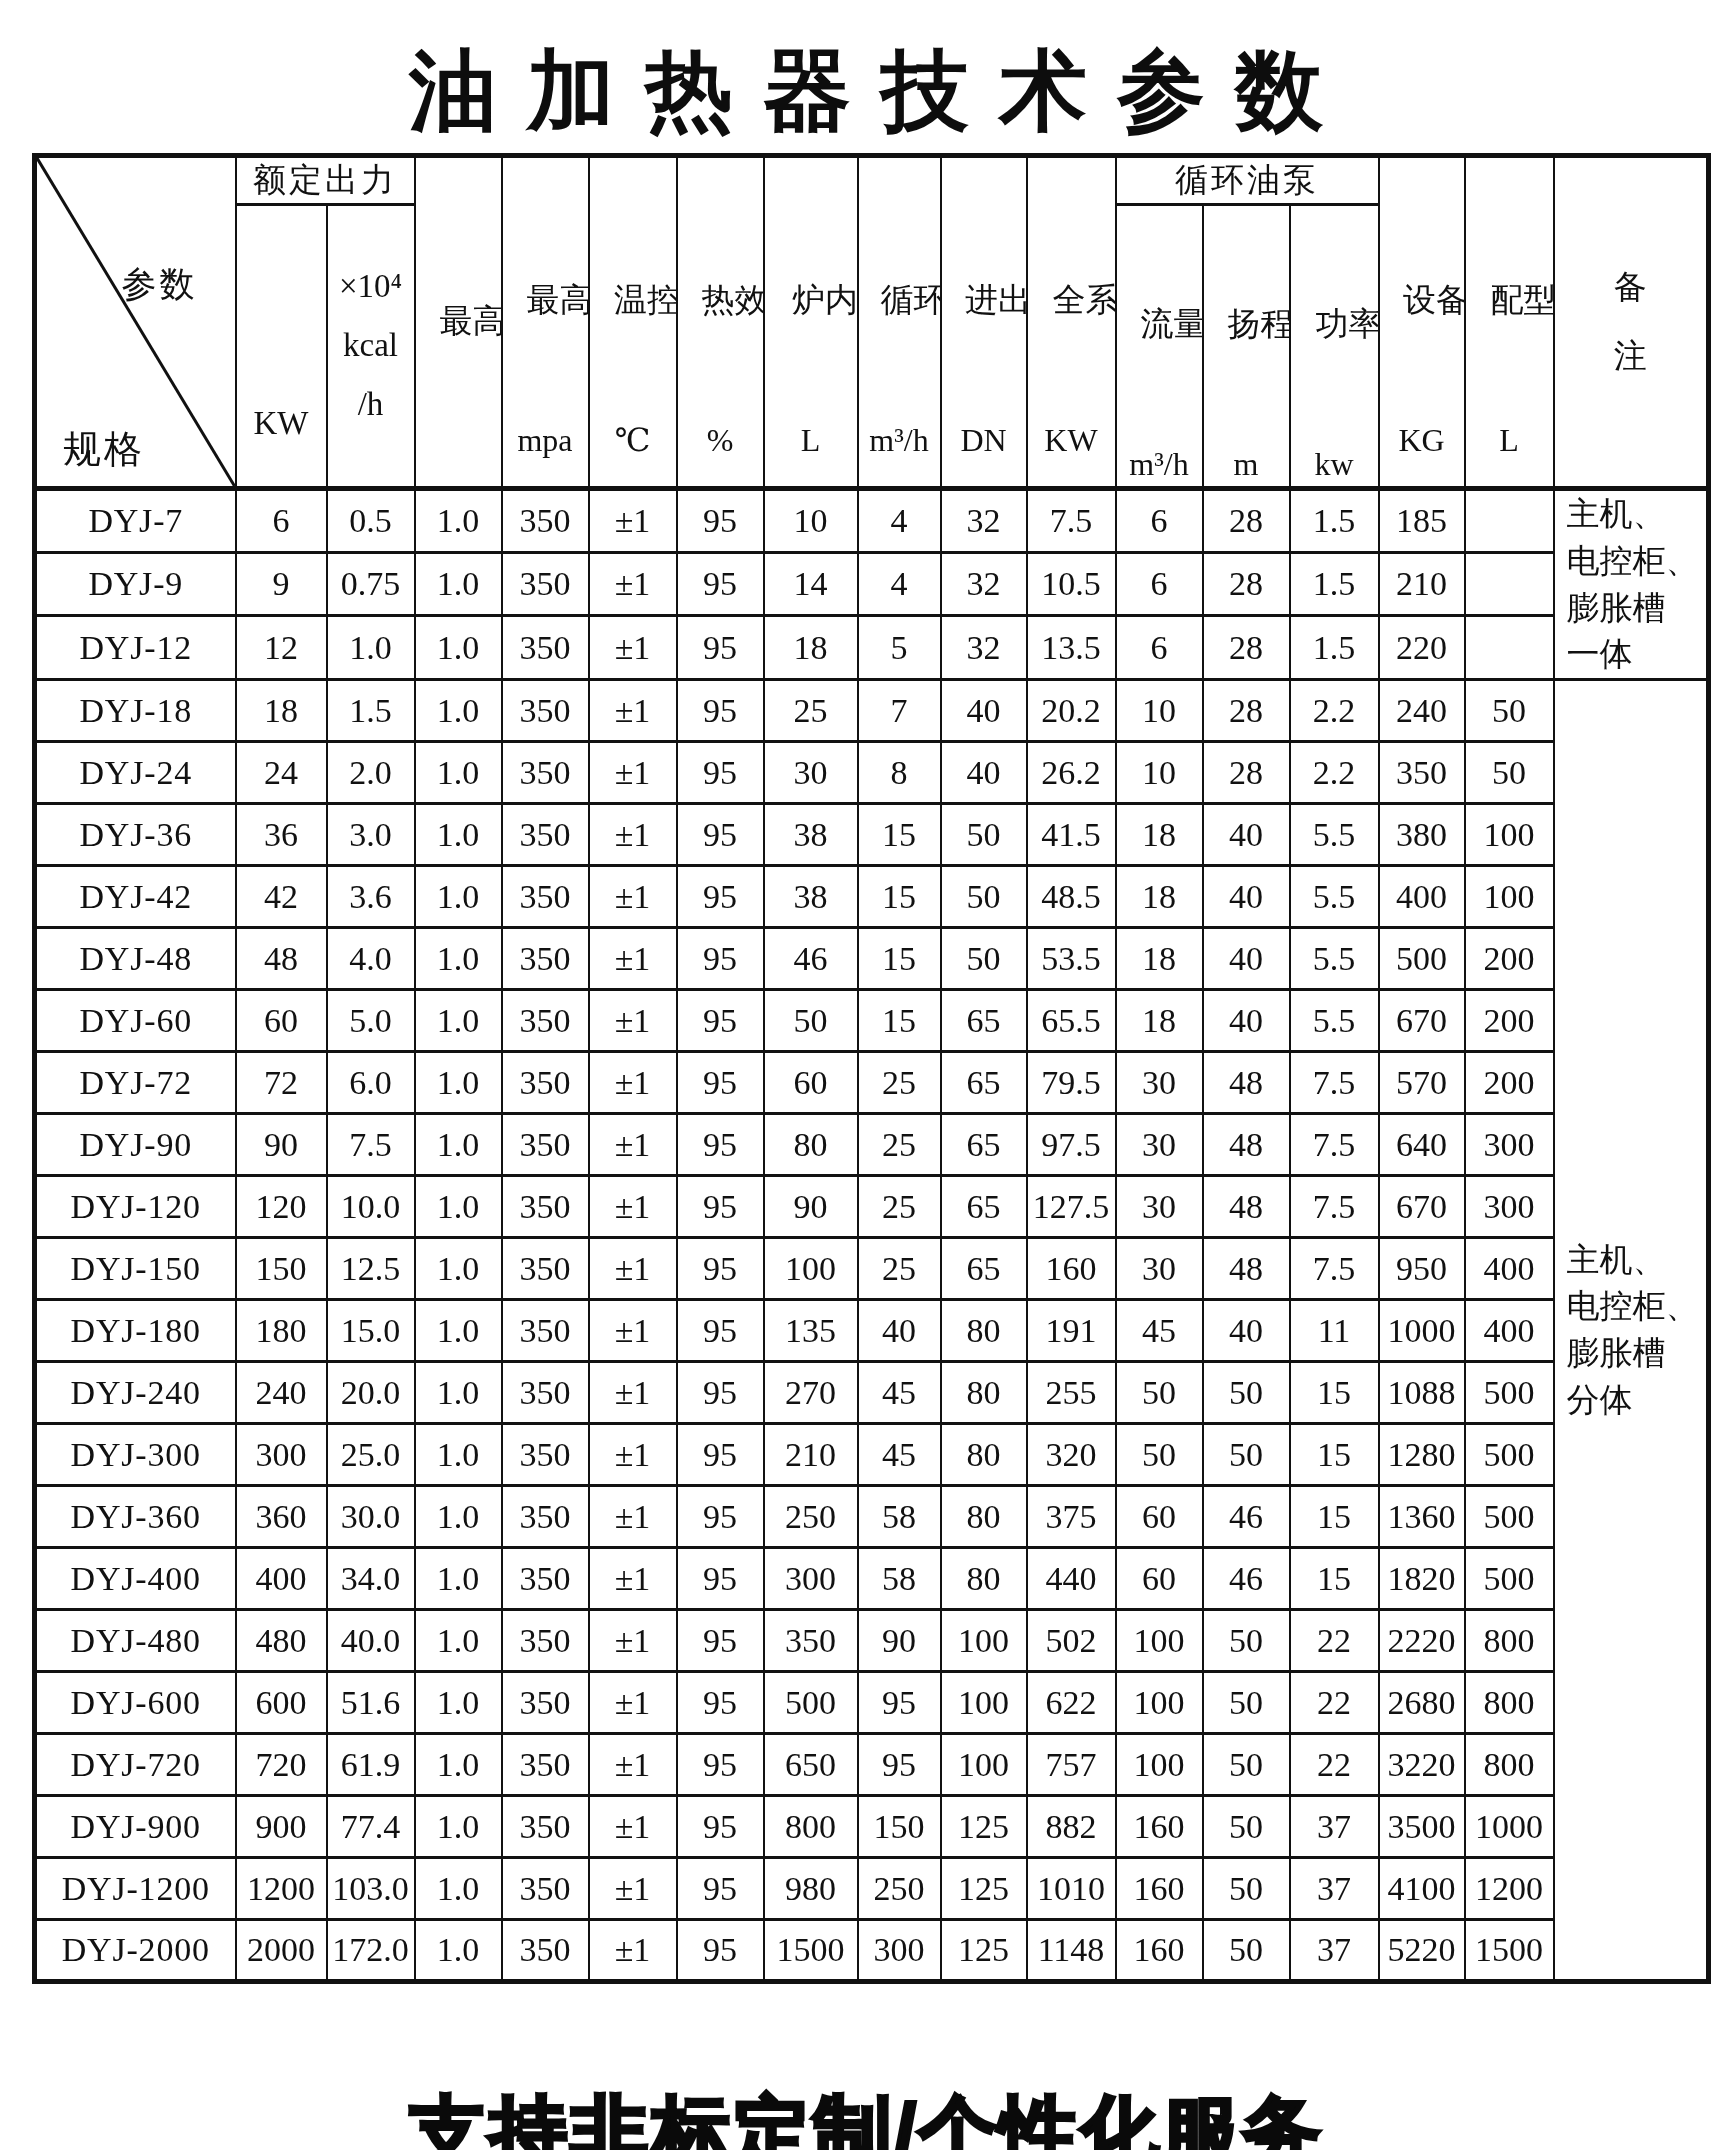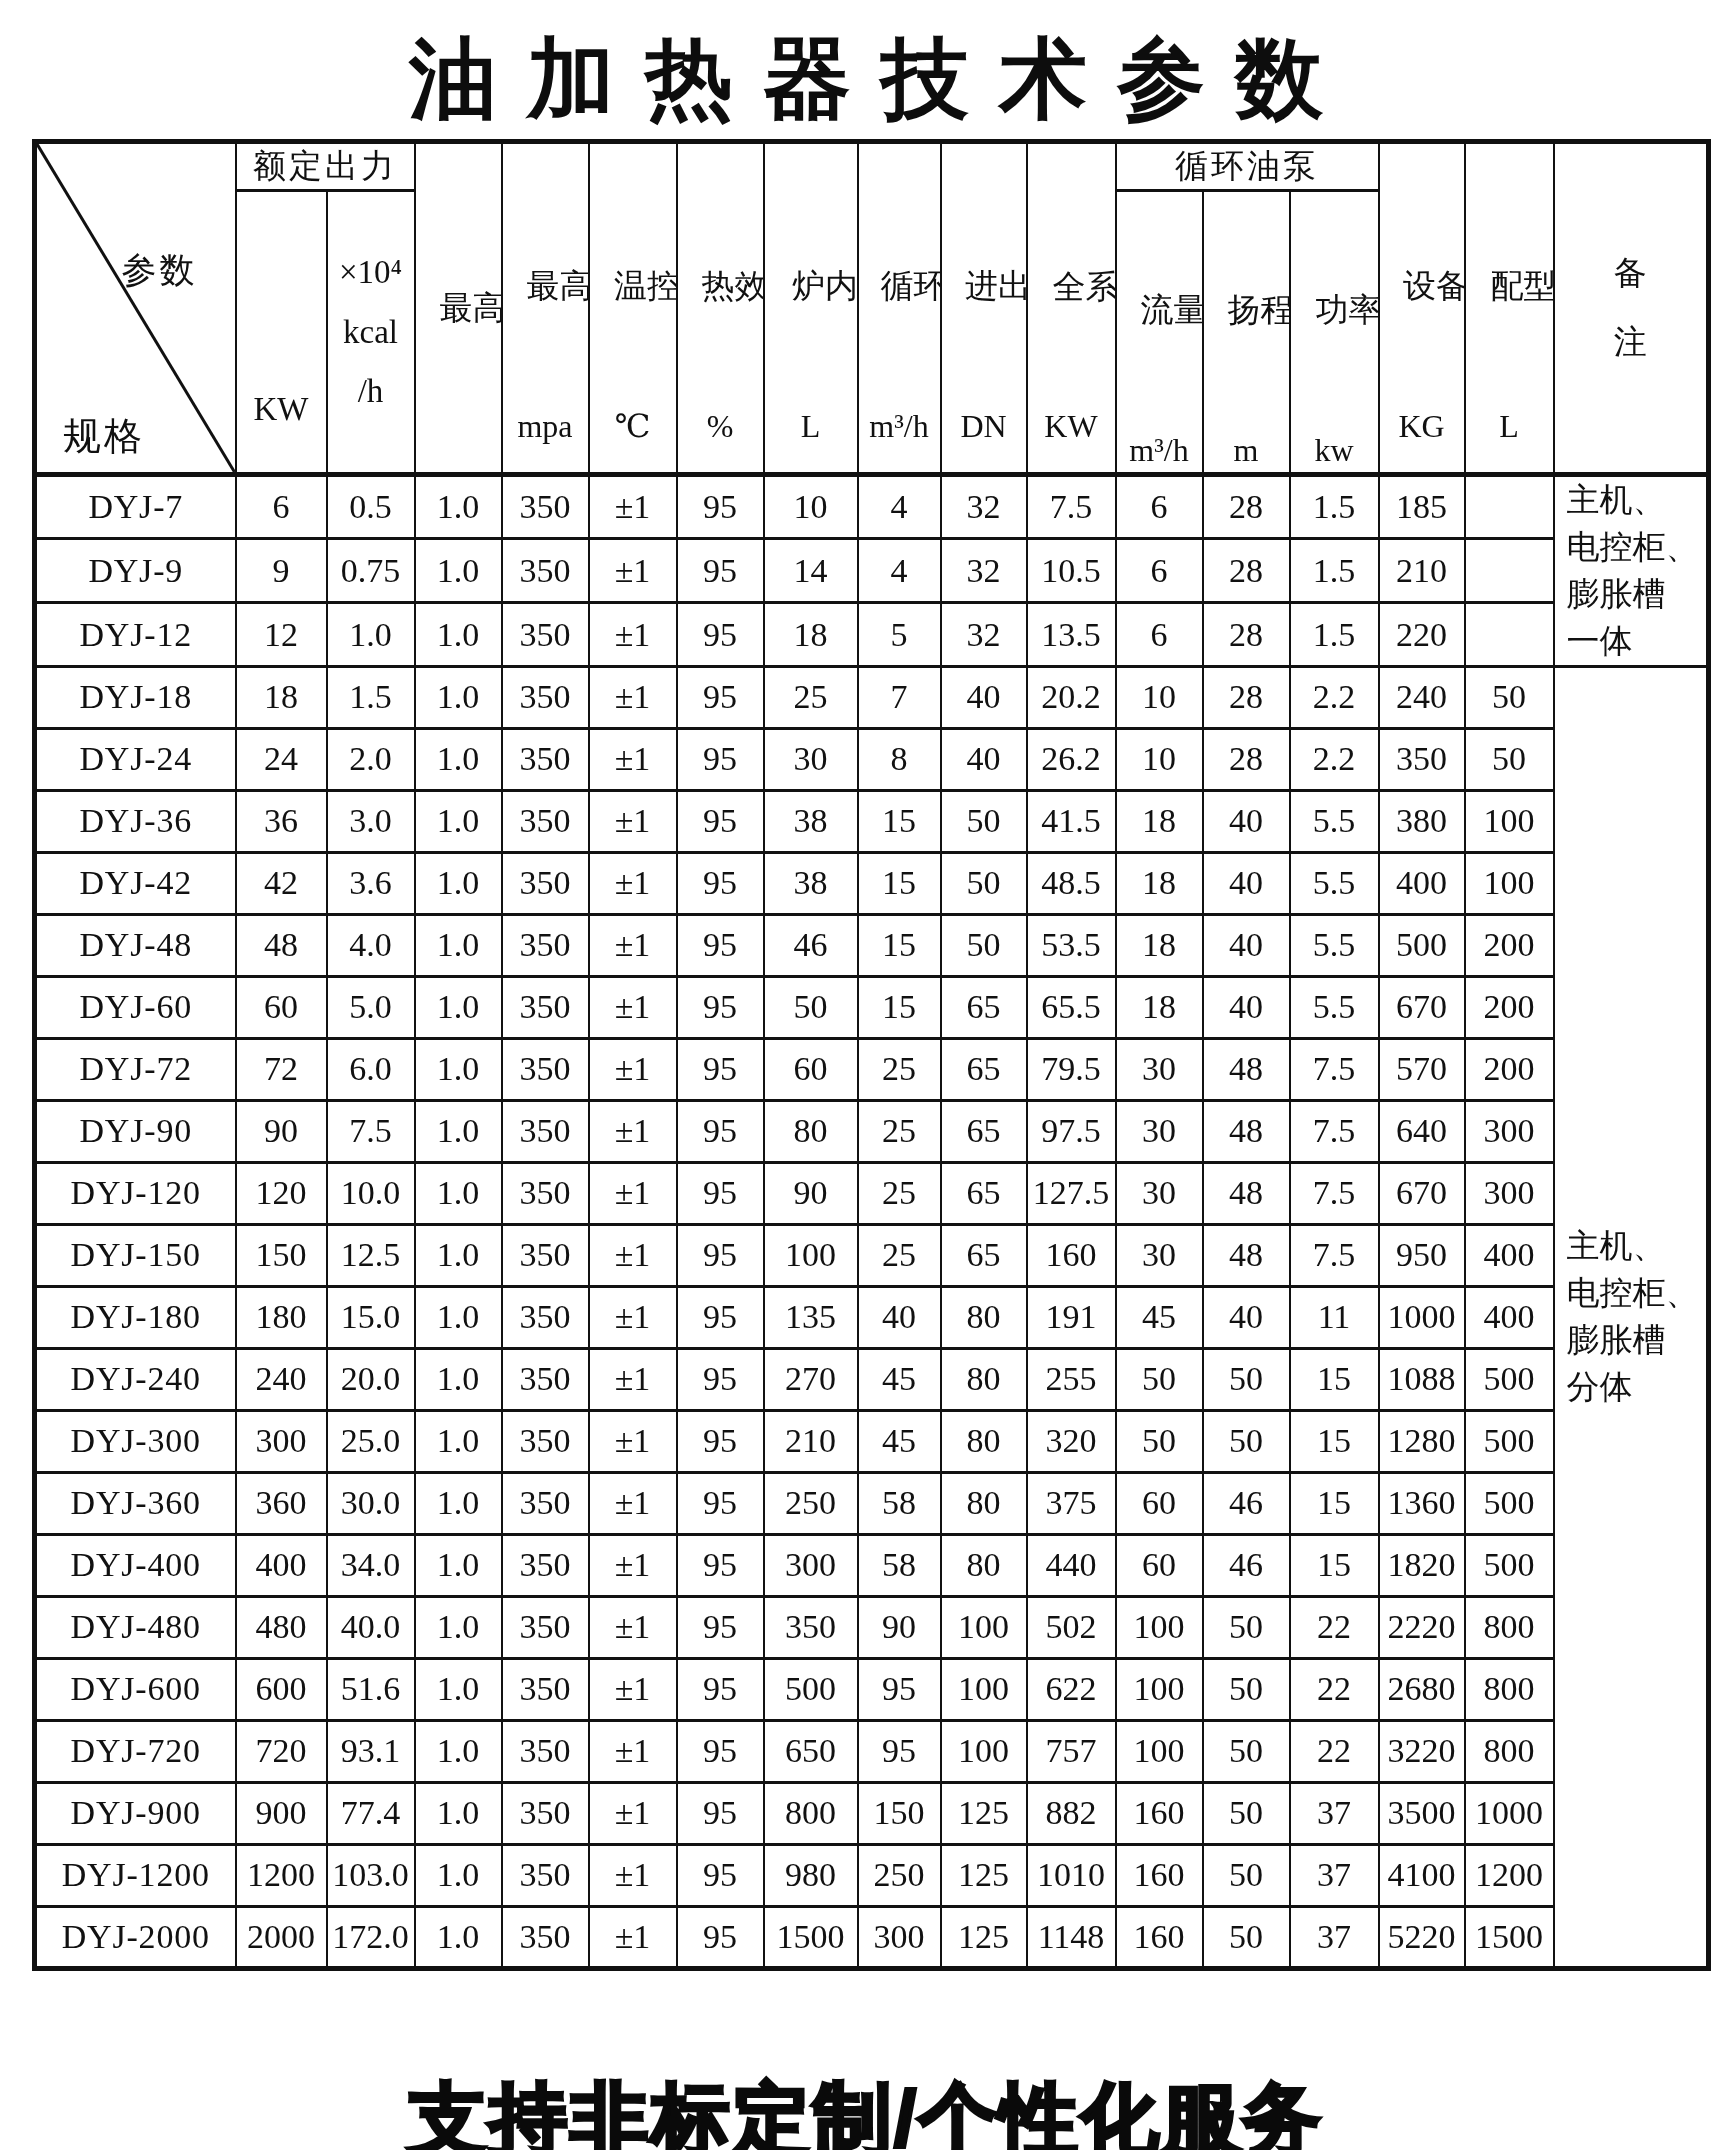--- a/index.html
+++ b/index.html
@@ -7,21 +7,21 @@
     width:1732px; height:2151px;
     background:#ffffff;
     color:#111;
     font-family:"Liberation Serif","DejaVu Serif",serif;
     overflow:hidden;
   }
   .page { position:relative; width:1732px; height:2151px; }
 
   
   .title {
-    margin:0;
+    margin:12px;
     padding-top:32px;
     text-align:center;
     font-size:88px;
     font-weight:bold;
     letter-spacing:30px;
     padding-left:30px; 
     line-height:1.1;
     white-space:nowrap;
     color:#0d0d0d;
   }
@@ -618,21 +618,21 @@
           <td>622</td>
           <td>100</td>
           <td>50</td>
           <td>22</td>
           <td>2680</td>
           <td>800</td>
         </tr>
         <tr>
           <td class="model">DYJ-720</td>
           <td>720</td>
-          <td>93.1</td>
+          <td>61.9</td>
           <td>1.0</td>
           <td>350</td>
           <td>±1</td>
           <td>95</td>
           <td>650</td>
           <td>95</td>
           <td>100</td>
           <td>757</td>
           <td>100</td>
           <td>50</td>

